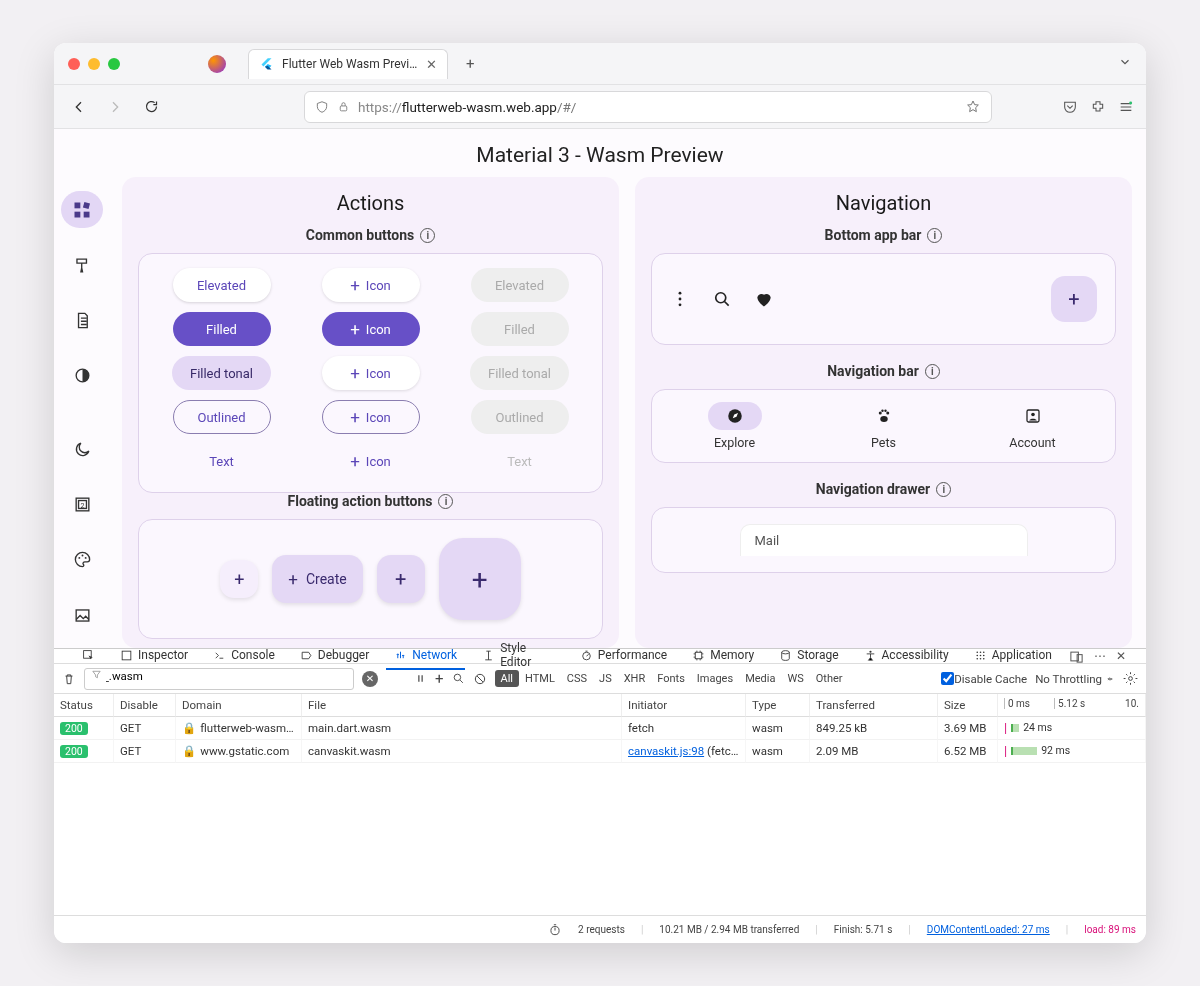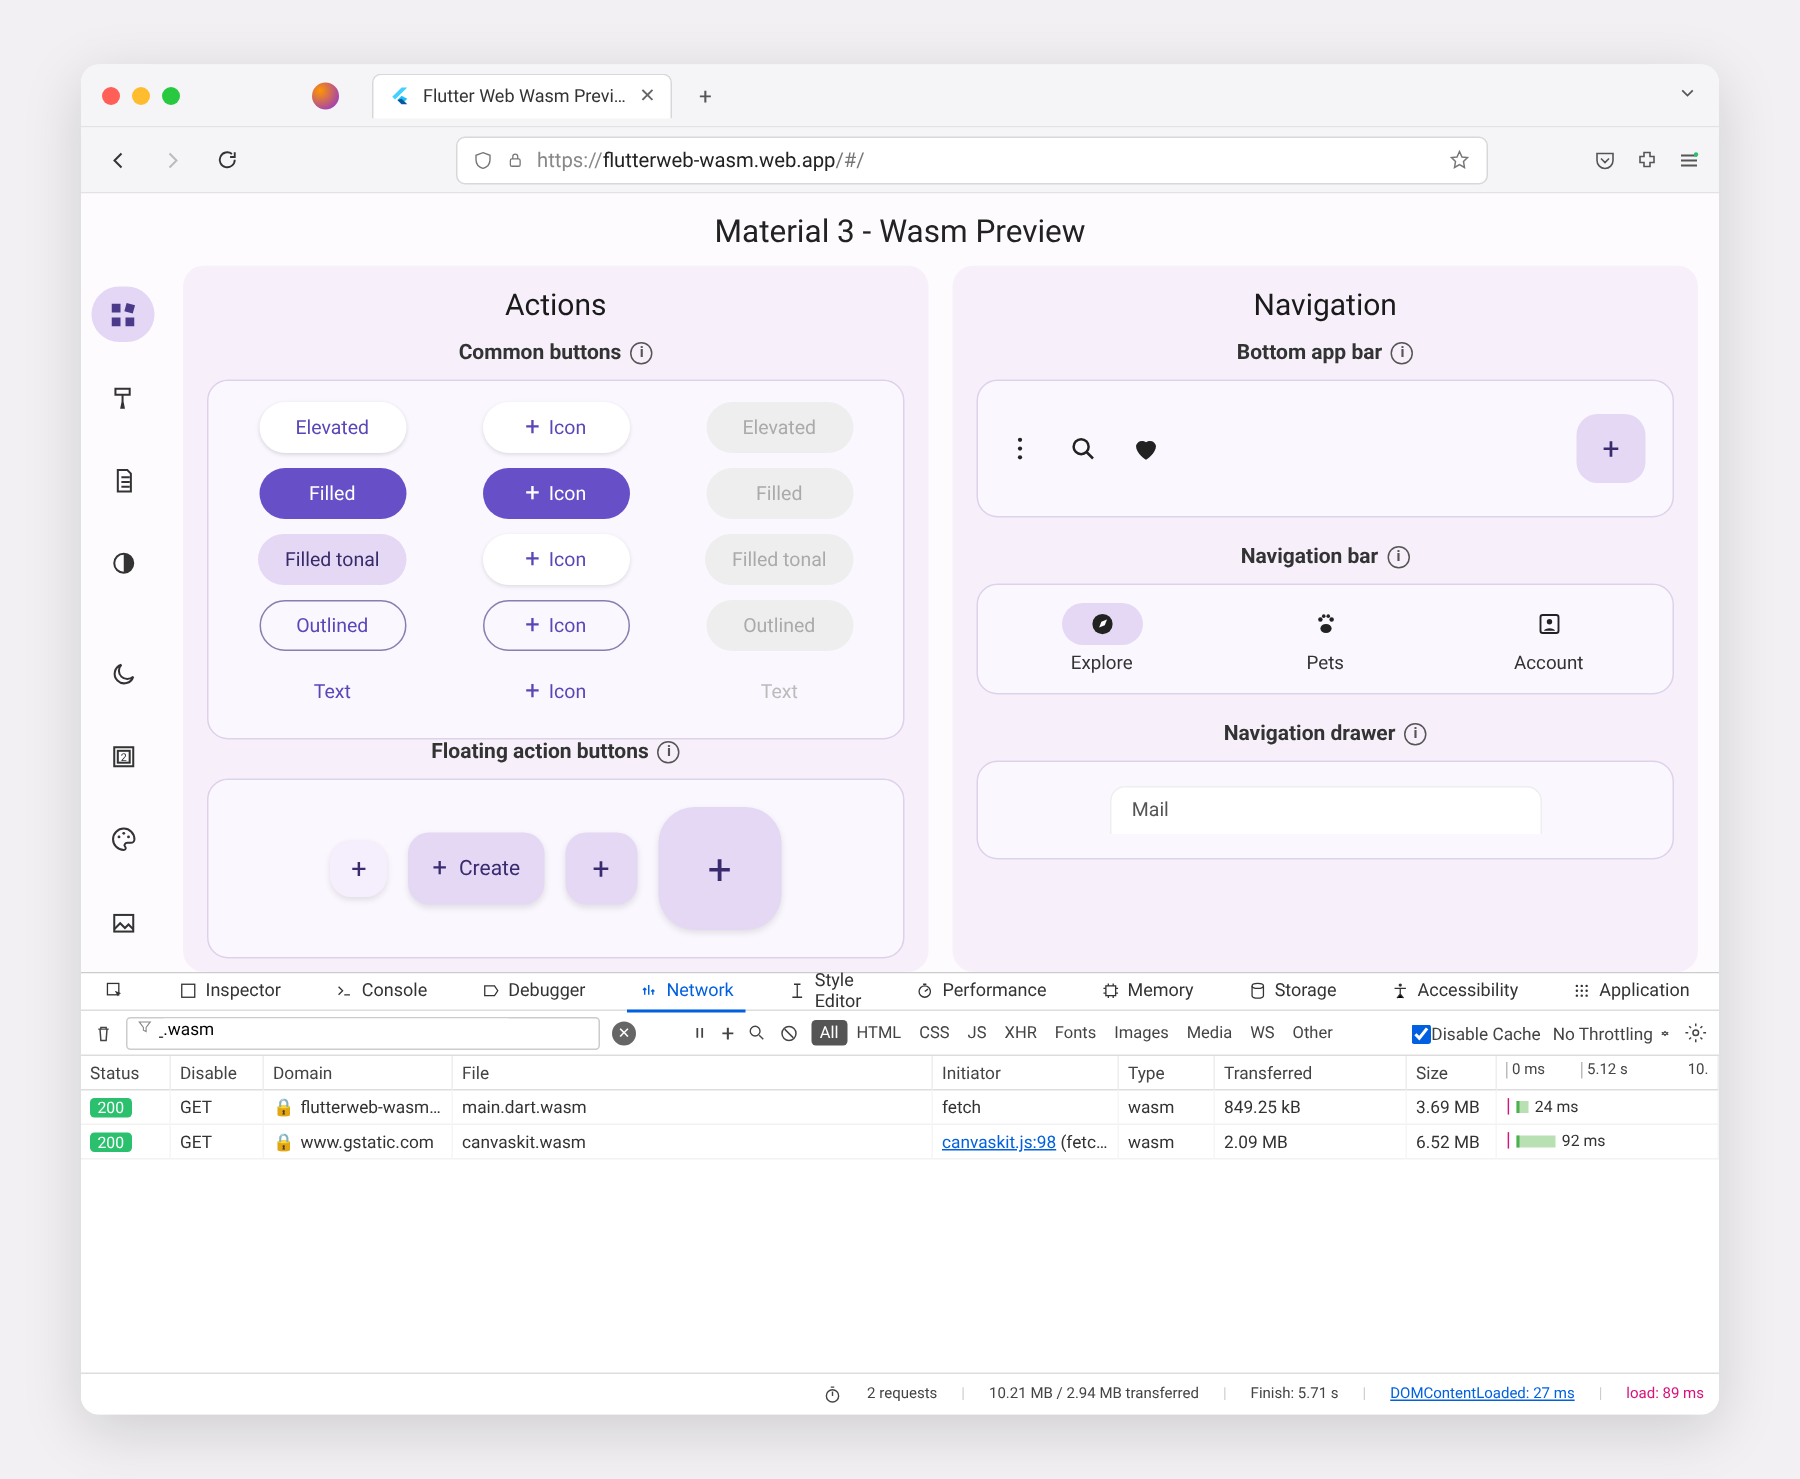--- a/index.html
+++ b/index.html
@@ -71,33 +71,33 @@
 .navbar-card{display:flex;justify-content:space-around;align-items:center;padding:12px 8px;}
 .nav-item{display:flex;flex-direction:column;align-items:center;gap:5px;font-size:12.5px;color:#333;}
 .nav-pill{width:54px;height:28px;border-radius:16px;display:flex;align-items:center;justify-content:center;}
 .nav-pill.active{background:#e4d8f5;}
 
 .drawer-card{padding:16px 8px;display:flex;justify-content:center;}
 .drawer-inner{width:288px;background:#fff;border-radius:10px 10px 0 0;padding:8px 14px;font-size:13px;color:#222;border:1px solid #eee;border-bottom:none;}
 
 
 .devtools{flex:1;display:flex;flex-direction:column;background:#fff;font-size:12px;}
-.dt-tabs{height:25px;display:flex;align-items:center;padding:0 8px;gap:20px;border-bottom:1px solid #ddd;}
+.dt-tabs{height:15px;display:flex;align-items:center;padding:0 20px;gap:9px;border-bottom:1px solid #ddd;}
 .dt-tab{display:flex;align-items:center;gap:5px;padding:0 8px;height:28px;color:#333;border-bottom:2px solid transparent;}
 .dt-tab.active{color:#0060df;border-bottom-color:#0060df;}
 .dt-tab svg{width:13px;height:13px;}
 .dt-tabs-right{margin-left:auto;display:flex;gap:10px;color:#555;}
 .dt-toolbar{height:30px;display:flex;align-items:center;padding:0 8px;gap:8px;border-bottom:1px solid #ddd;color:#444;}
-.dt-filter{width:316px;height:22px;border:1px solid #ccc;border-radius:3px;padding:0 6px;font-size:11.5px;background:linear-gradient(#fff,#fff);text-decoration:underline;}
+.dt-filter{width:270px;height:22px;border:1px solid #ccc;border-radius:3px;padding:0 6px;font-size:11.5px;background:linear-gradient(#fff,#fff);text-decoration:underline;}
 .dt-filter input{border:none;outline:none;font-size:11.5px;width:230px;}
 .dt-clear{width:16px;height:16px;background:#666;color:#fff;border-radius:50%;display:flex;align-items:center;justify-content:center;font-size:10px;}
 .dt-types{display:flex;gap:0;font-size:11px;}
 .dt-type{padding:2px 6px;border-radius:3px;}
 .dt-type.active{background:#555;color:#fff;}
-.dt-check{display:flex;align-items:flex-end;gap:0;font-size:11.5px;}
+.dt-check{display:flex;align-items:flex-start;gap:0;font-size:11.5px;}
 .dt-check input{accent-color:#0060df;}
 .dt-throttle{font-size:11.5px;display:flex;align-items:center;gap:3px;}
 .dt-table{display:grid;grid-template-columns:60px 62px 126px 320px 124px 64px 128px 60px 1fr;font-size:11.5px;}
 .dt-th{background:#fff;border-bottom:1px solid #ddd;border-right:1px solid #eee;padding:4px 6px;color:#444;font-weight:400;}
 .dt-td{border-bottom:1px solid #f2f2f2;border-right:1px solid #f6f6f6;padding:4px 6px;color:#333;white-space:nowrap;overflow:hidden;text-overflow:ellipsis;}
 .status200{display:inline-block;background:#2ac06d;color:#fff;border-radius:3px;padding:0 5px;font-size:10.5px;}
 .lock-mini{color:#888;margin-right:4px;}
 .link{color:#0060df;text-decoration:underline;}
 .timebar{display:flex;align-items:center;gap:4px;font-size:10.5px;}
 .tbar{height:8px;background:#b9e0b2;border-left:2px solid #4caf50;}

